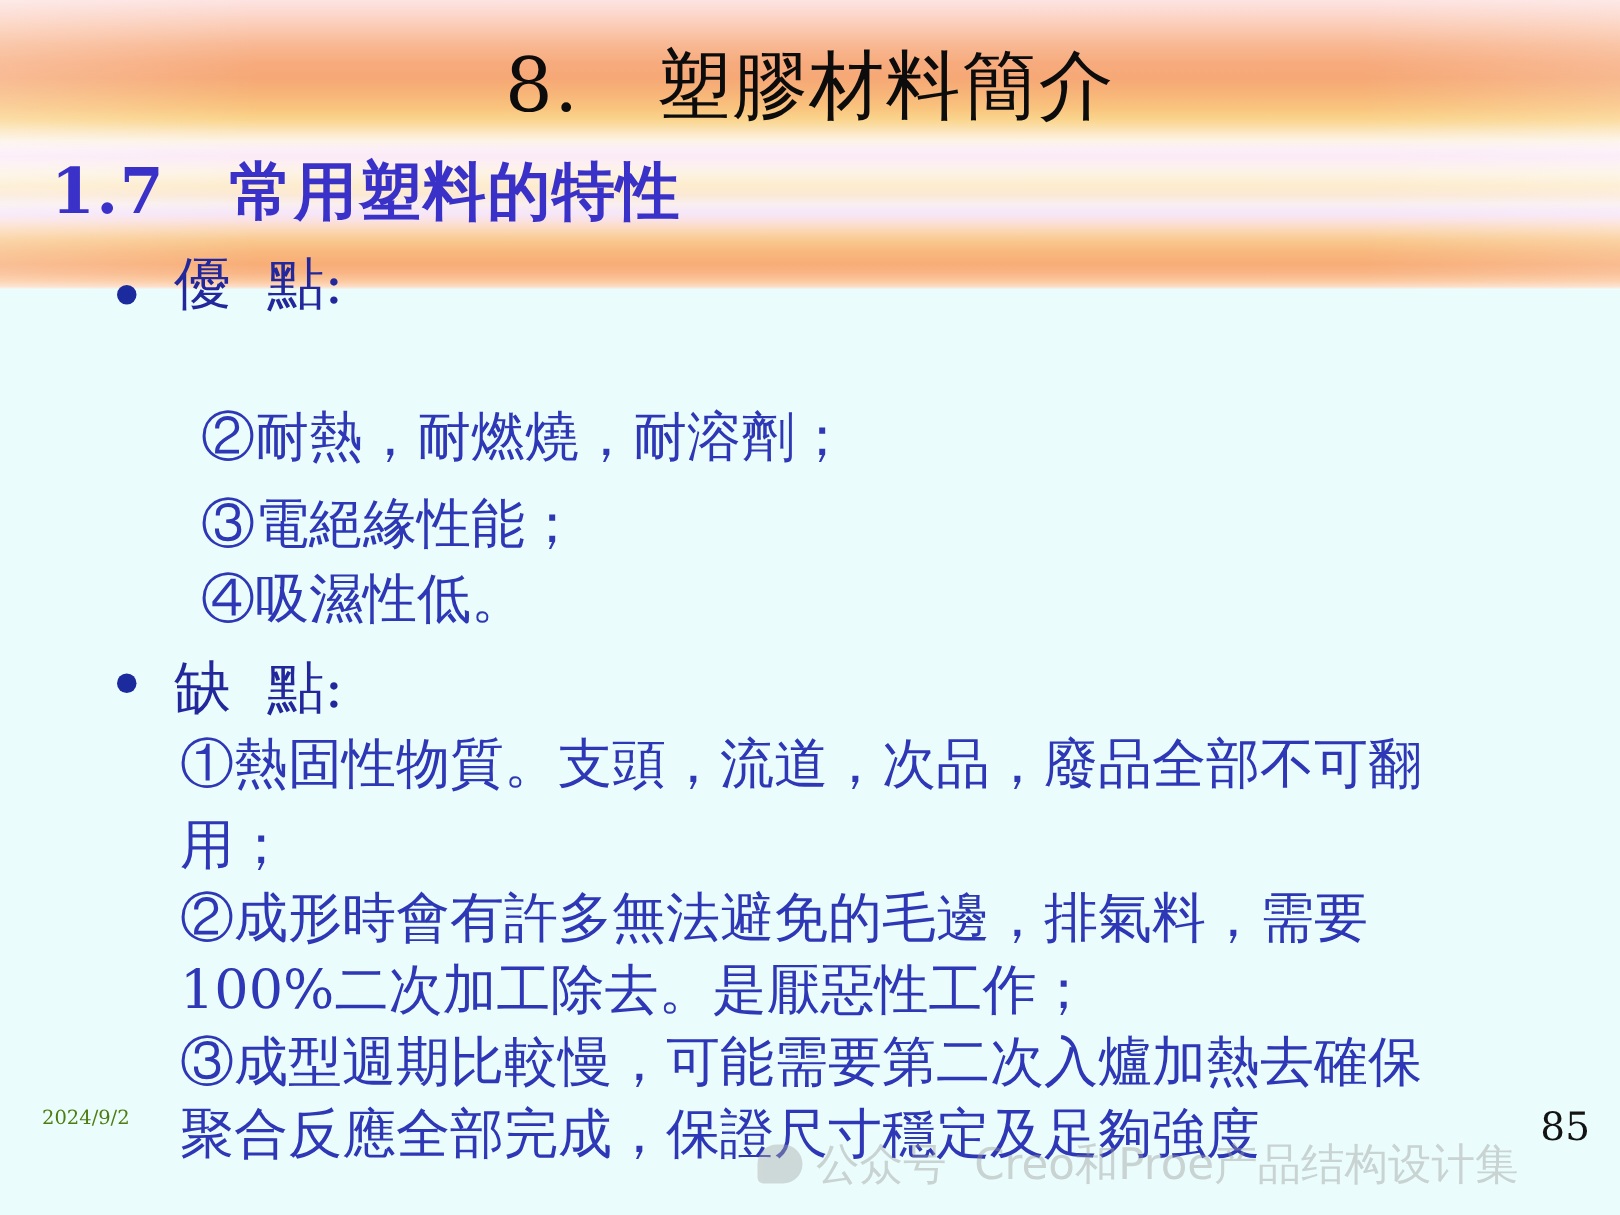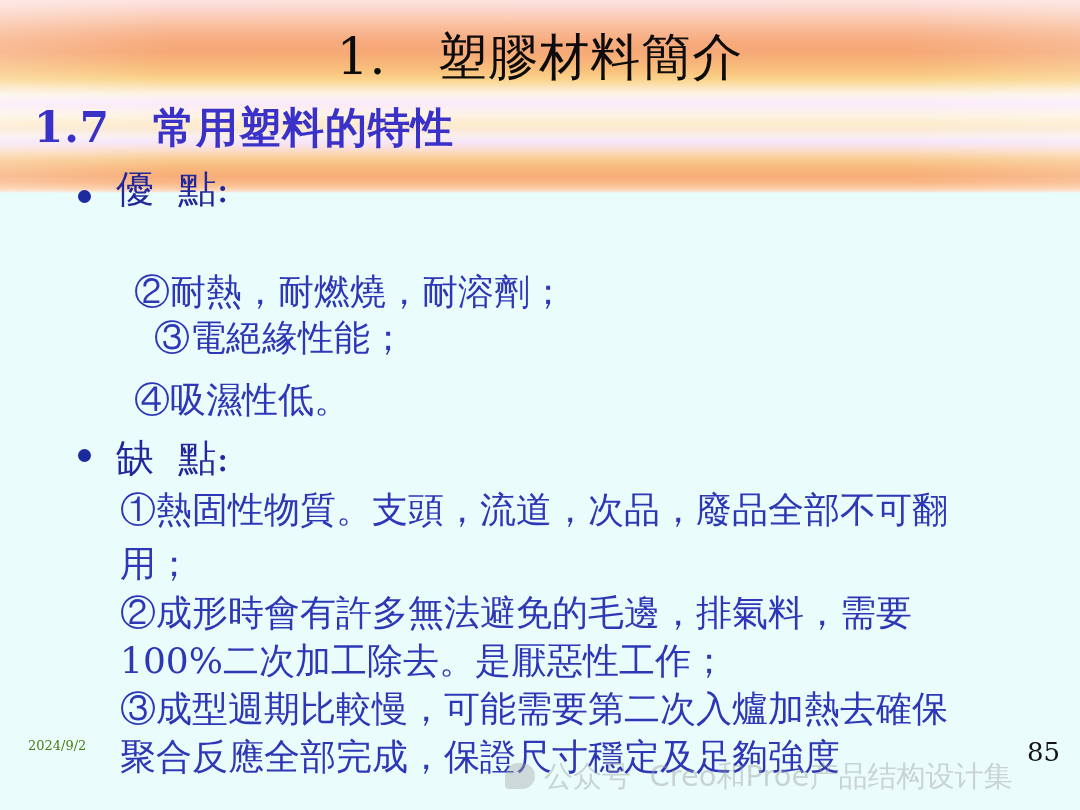--- a/index.html
+++ b/index.html
@@ -188,32 +188,32 @@
     font-family: "DejaVu Sans", "Liberation Sans", sans-serif;
   }
 </style>
 </head>
 <body>
 
 <div id="slide">
 
   <div id="banner"></div>
 
-  <div id="title">1.　塑膠材料簡介</div>
+  <div id="title">8.　塑膠材料簡介</div>
   <div id="subtitle">1.7　常用塑料的特性</div>
 
   <div id="body-area">
 
     <div class="bullet-row" style="top: 14px; align-items: flex-end;">
       <span class="bullet-dot"></span>
       <span class="bullet-label">優  點:</span>
     </div>
 
     <div class="sub-line indent1" style="top: 118px;">②耐熱，耐燃燒，耐溶劑；</div>
-    <div class="sub-line indent1" style="top: 164px; margin-left: 20px;">③電絕緣性能；</div>
+    <div class="sub-line indent1" style="top: 176px;">③電絕緣性能；</div>
     <div class="sub-line indent1" style="top: 226px;">④吸濕性低。</div>
 
     <div class="bullet-row" style="top: 283px;">
       <span class="bullet-dot"></span>
       <span class="bullet-label">缺  點:</span>
     </div>
 
     <div class="sub-line indent0" style="top: 336px; text-align: right;">①熱固性物質。支頭，流道，次品，廢品全部不可翻</div>
     <div class="sub-line indent0" style="top: 390px;">用；</div>
     <div class="sub-line indent0" style="top: 439px;">②成形時會有許多無法避免的毛邊，排氣料，需要</div>

